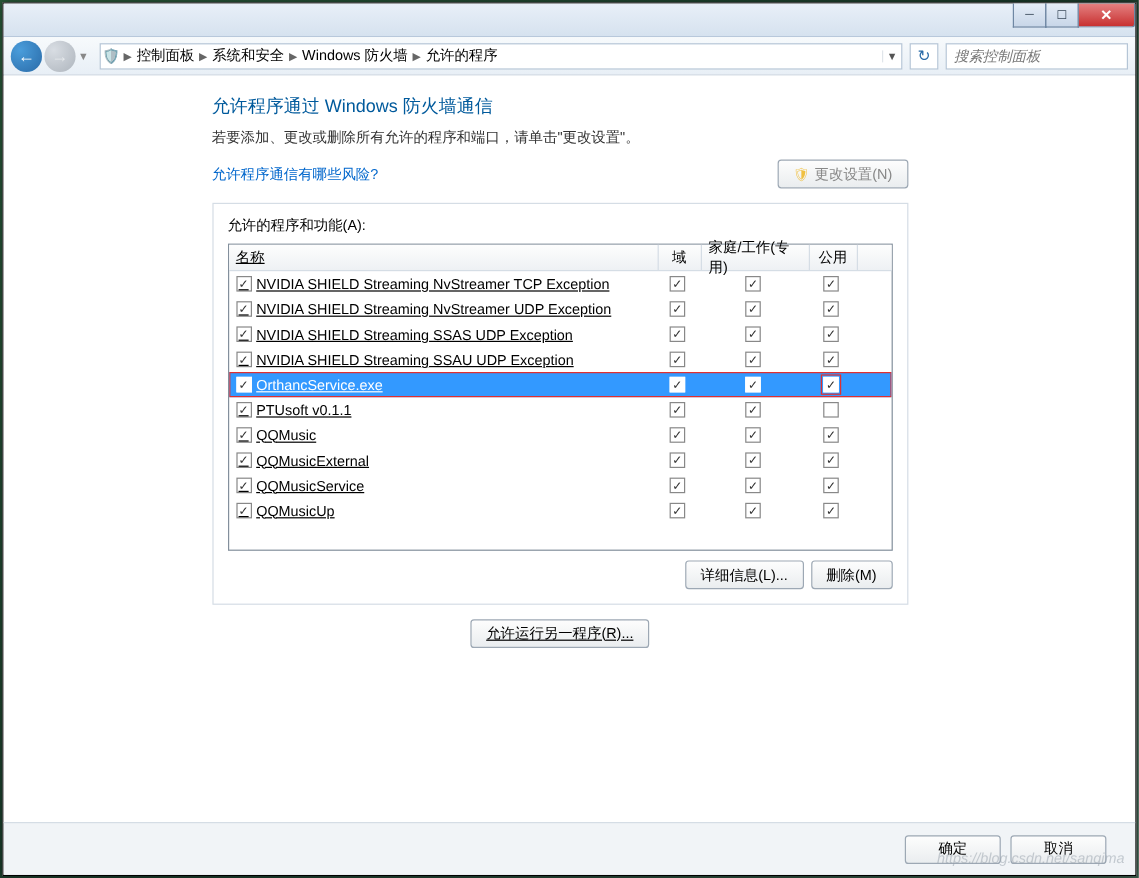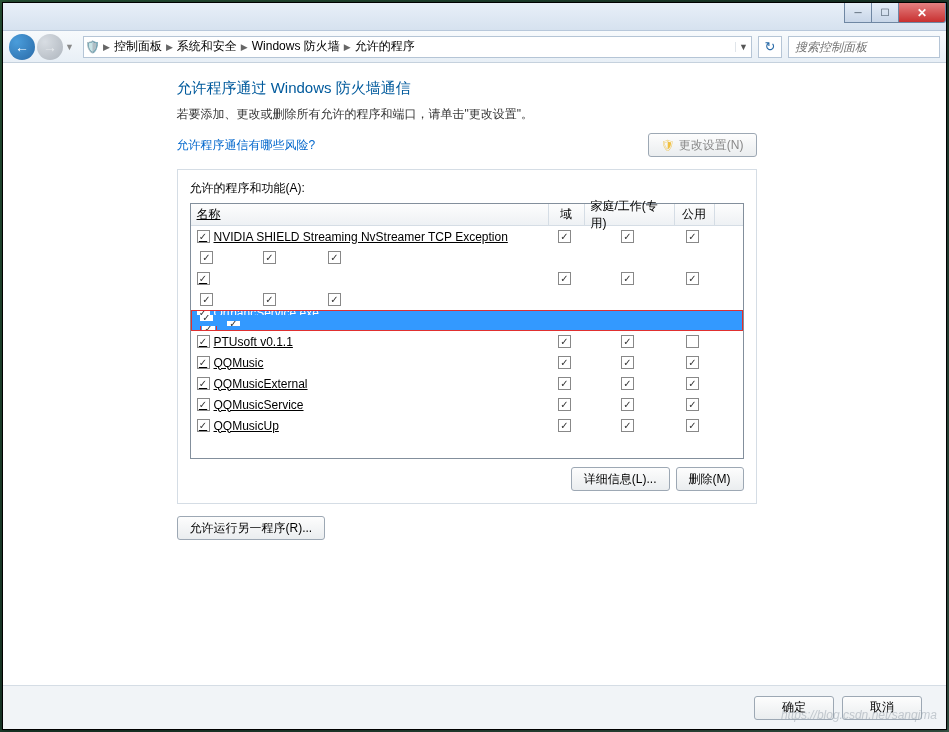--- a/index.html
+++ b/index.html
@@ -38,36 +38,36 @@
 .btn.disabled { color: #888; cursor: default; }
 .btn .shield-ico { color: #f0c040; font-size: 11px; }
 
 fieldset { border: 1px solid #d5dde5; padding: 10px 12px 12px 12px; margin-bottom: 12px; }
 fieldset .grouplabel { font-size: 12px; margin-bottom: 6px; }
 
 .list { border: 1px solid #838f9c; background: #fff; height: 256px; display: flex; flex-direction: column; }
 .list-head { display: flex; height: 22px; background: linear-gradient(#fdfdfd, #eef1f4); border-bottom: 1px solid #d5dde5; }
 .list-head .hc { border-right: 1px solid #d5dde5; display: flex; align-items: center; padding: 0 6px; font-size: 12px; }
 .list-body { flex: 1; overflow-y: scroll; }
-.row { display: flex; height: 21px; align-items: flex-start; }
+.row { display: flex; height: 21px; align-items: flex-end; }
 .row.sel { background: #3399ff; color: #fff; }
-.row.outlined { outline: 1px solid #e03030; outline-offset: -1px; flex-direction: column; }
+.row.outlined { outline: 1px solid #e03030; outline-offset: -1px; }
 .row .cell { display: flex; align-items: center; padding: 0 6px; height: 100%; overflow: hidden; white-space: nowrap; }
 .cb { width: 13px; height: 13px; border: 1px solid #888; background: #fff; display: inline-flex; align-items: center; justify-content: center; font-size: 10px; color: #333; flex-shrink: 0; margin-right: 4px; }
 .row.sel .cb { border-color: #fff; }
 .cb.chk::after { content: "✓"; }
 .pubcell .cb.outlined { outline: 1px solid #e03030; outline-offset: 1px; }
 .c-name { width: 358px; text-decoration: underline; }
 .c-dom { width: 36px; justify-content: center; }
 .c-home { width: 90px; justify-content: center; }
 .c-pub { width: 40px; justify-content: center; }
 
 .list-actions { display: flex; justify-content: flex-end; gap: 6px; margin-top: 8px; }
 
-.below-actions { display: flex; justify-content: flex-start; }
+.below-actions { display: flex; justify-content: center; text-decoration: underline; }
 
 .footer { position: absolute; left: 0; right: 0; bottom: 0; height: 44px; background: #f1f4f7; border-top: 1px solid #d5dde5; display: flex; align-items: center; justify-content: flex-end; padding: 0 24px; gap: 8px; }
 
 .watermark { position: absolute; right: 12px; bottom: 10px; color: rgba(150,160,170,0.5); font-size: 12px; font-style: italic; pointer-events: none; }
 
 
 .list-body::-webkit-scrollbar { width: 17px; }
 .list-body::-webkit-scrollbar-track { background: #f0f0f0; border-left: 1px solid #d5dde5; }
 .list-body::-webkit-scrollbar-thumb { background: #c2cbd4; border: 1px solid #a5b0bc; }
 </style>
@@ -140,45 +140,54 @@
                   <span class="cb chk"></span>
                 </div>
                 <div class="cell c-home">
                   <span class="cb chk"></span>
                 </div>
                 <div class="cell c-pub">
                   <span class="cb chk"></span>
                 </div>
               </div>
               <div class="row">
-                <div class="cell c-dom">
-                  <span class="cb chk"></span>
-                </div>
-                <div class="cell c-home">
-                  <span class="cb chk"></span>
-                </div>
-                <div class="cell c-pub">
-                  <span class="cb chk"></span>
-                </div>
-              </div>
-              <div class="row">
-                <div class="cell c-name">
-                  <span class="cb chk"></span>
-                </div>
-                <div class="cell c-dom">
-                  <span class="cb chk"></span>
-                </div>
-                <div class="cell c-home">
-                  <span class="cb chk"></span>
-                </div>
-                <div class="cell c-pub">
-                  <span class="cb chk"></span>
-                </div>
-              </div>
-              <div class="row">
+                <div class="cell c-name">
+                  <span class="cb chk"></span>
+                  <span>NVIDIA SHIELD Streaming NvStreamer UDP Exception</span>
+                </div>
+                <div class="cell c-dom">
+                  <span class="cb chk"></span>
+                </div>
+                <div class="cell c-home">
+                  <span class="cb chk"></span>
+                </div>
+                <div class="cell c-pub">
+                  <span class="cb chk"></span>
+                </div>
+              </div>
+              <div class="row">
+                <div class="cell c-name">
+                  <span class="cb chk"></span>
+                  <span>NVIDIA SHIELD Streaming SSAS UDP Exception</span>
+                </div>
+                <div class="cell c-dom">
+                  <span class="cb chk"></span>
+                </div>
+                <div class="cell c-home">
+                  <span class="cb chk"></span>
+                </div>
+                <div class="cell c-pub">
+                  <span class="cb chk"></span>
+                </div>
+              </div>
+              <div class="row">
+                <div class="cell c-name">
+                  <span class="cb chk"></span>
+                  <span>NVIDIA SHIELD Streaming SSAU UDP Exception</span>
+                </div>
                 <div class="cell c-dom">
                   <span class="cb chk"></span>
                 </div>
                 <div class="cell c-home">
                   <span class="cb chk"></span>
                 </div>
                 <div class="cell c-pub">
                   <span class="cb chk"></span>
                 </div>
               </div>

